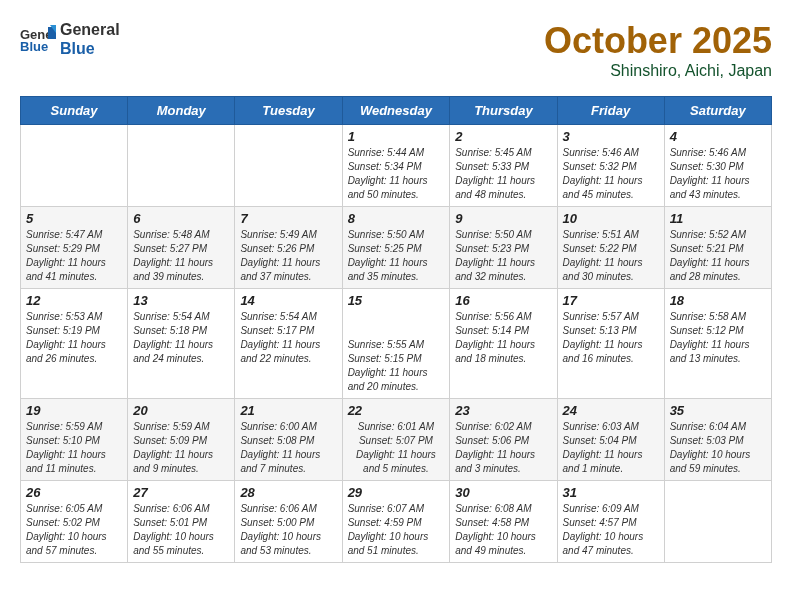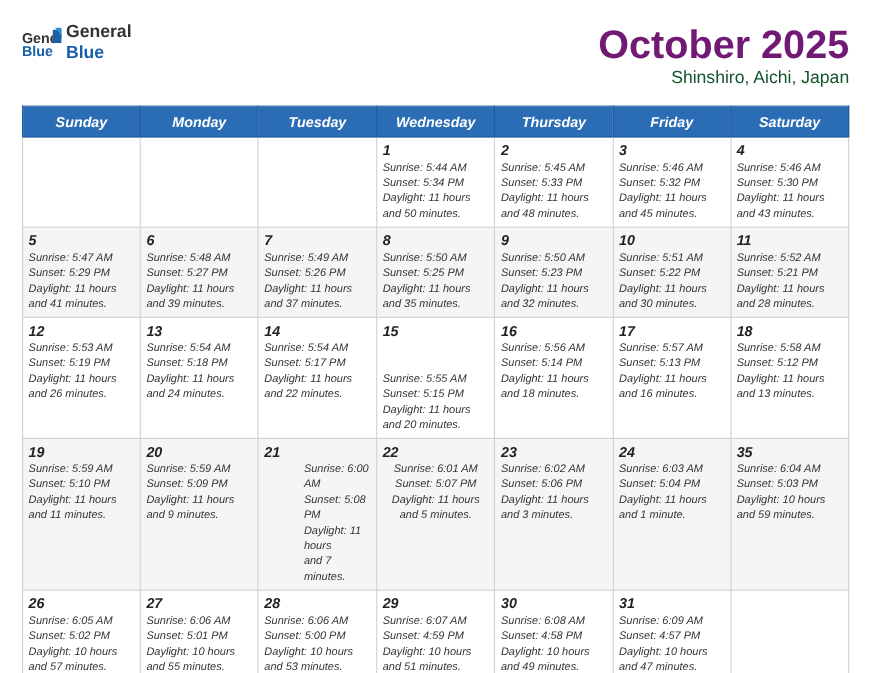--- a/index.html
+++ b/index.html
@@ -22,21 +22,21 @@
       gap: 4px;
     }
     .logo-icon {
       width: 36px;
       height: 28px;
     }
     .title-block { text-align: right; }
     .title-block h1 {
       font-size: 36px;
       font-weight: bold;
-      color: #701a75;
+      color: #a16207;
     }
     .title-block h2 {
       font-size: 16px;
       font-weight: normal;
       color: #14532d;
     }
     .calendar {
       width: 100%;
       border-collapse: collapse;
       border: 1px solid #ccc;
@@ -255,21 +255,21 @@
         </td>
         <td>
           <span class="day-num">20</span>
           <div class="day-info" style="white-space: pre-line;">Sunrise: 5:59 AM
 Sunset: 5:09 PM
 Daylight: 11 hours
 and 9 minutes.</div>
         </td>
         <td>
           <span class="day-num">21</span>
-          <div class="day-info" style="white-space: pre-line; margin-left: 36px;">Sunrise: 6:00 AM
+          <div class="day-info" style="white-space: pre-line;">Sunrise: 6:00 AM
 Sunset: 5:08 PM
 Daylight: 11 hours
 and 7 minutes.</div>
         </td>
         <td>
           <span class="day-num">22</span>
           <div class="day-info" style="white-space: pre-line; text-align: center;">Sunrise: 6:01 AM
 Sunset: 5:07 PM
 Daylight: 11 hours
 and 5 minutes.</div>

